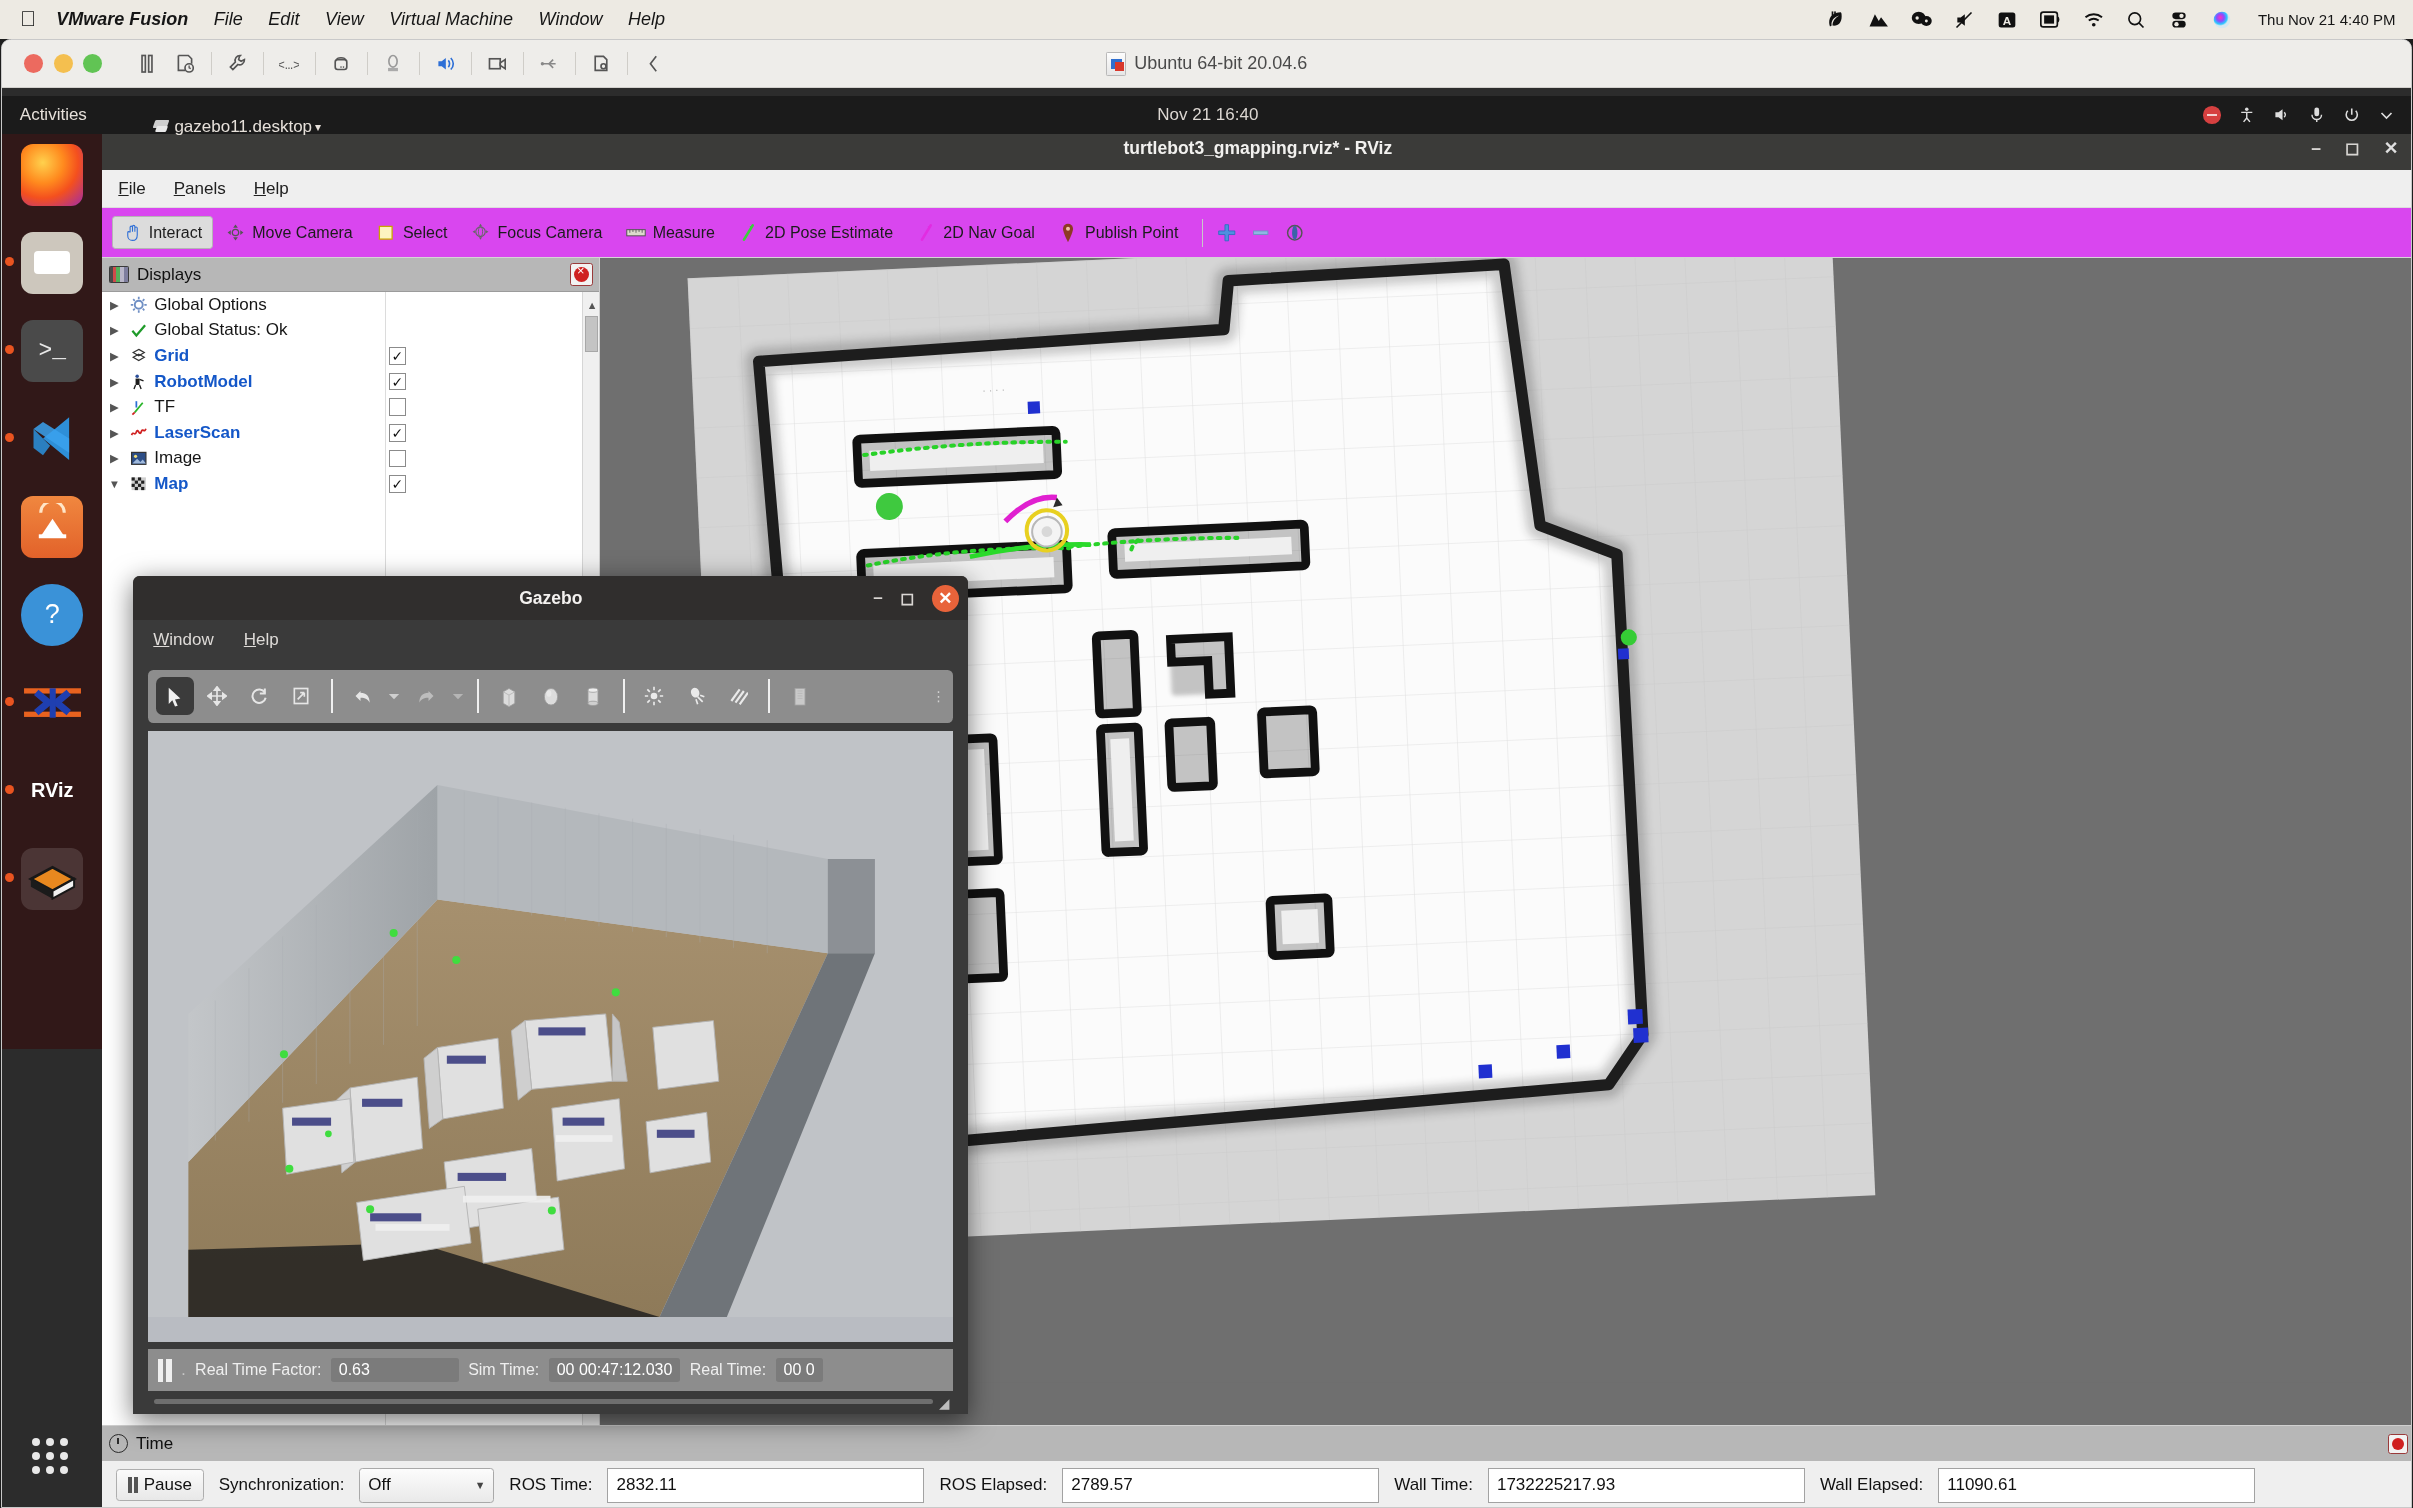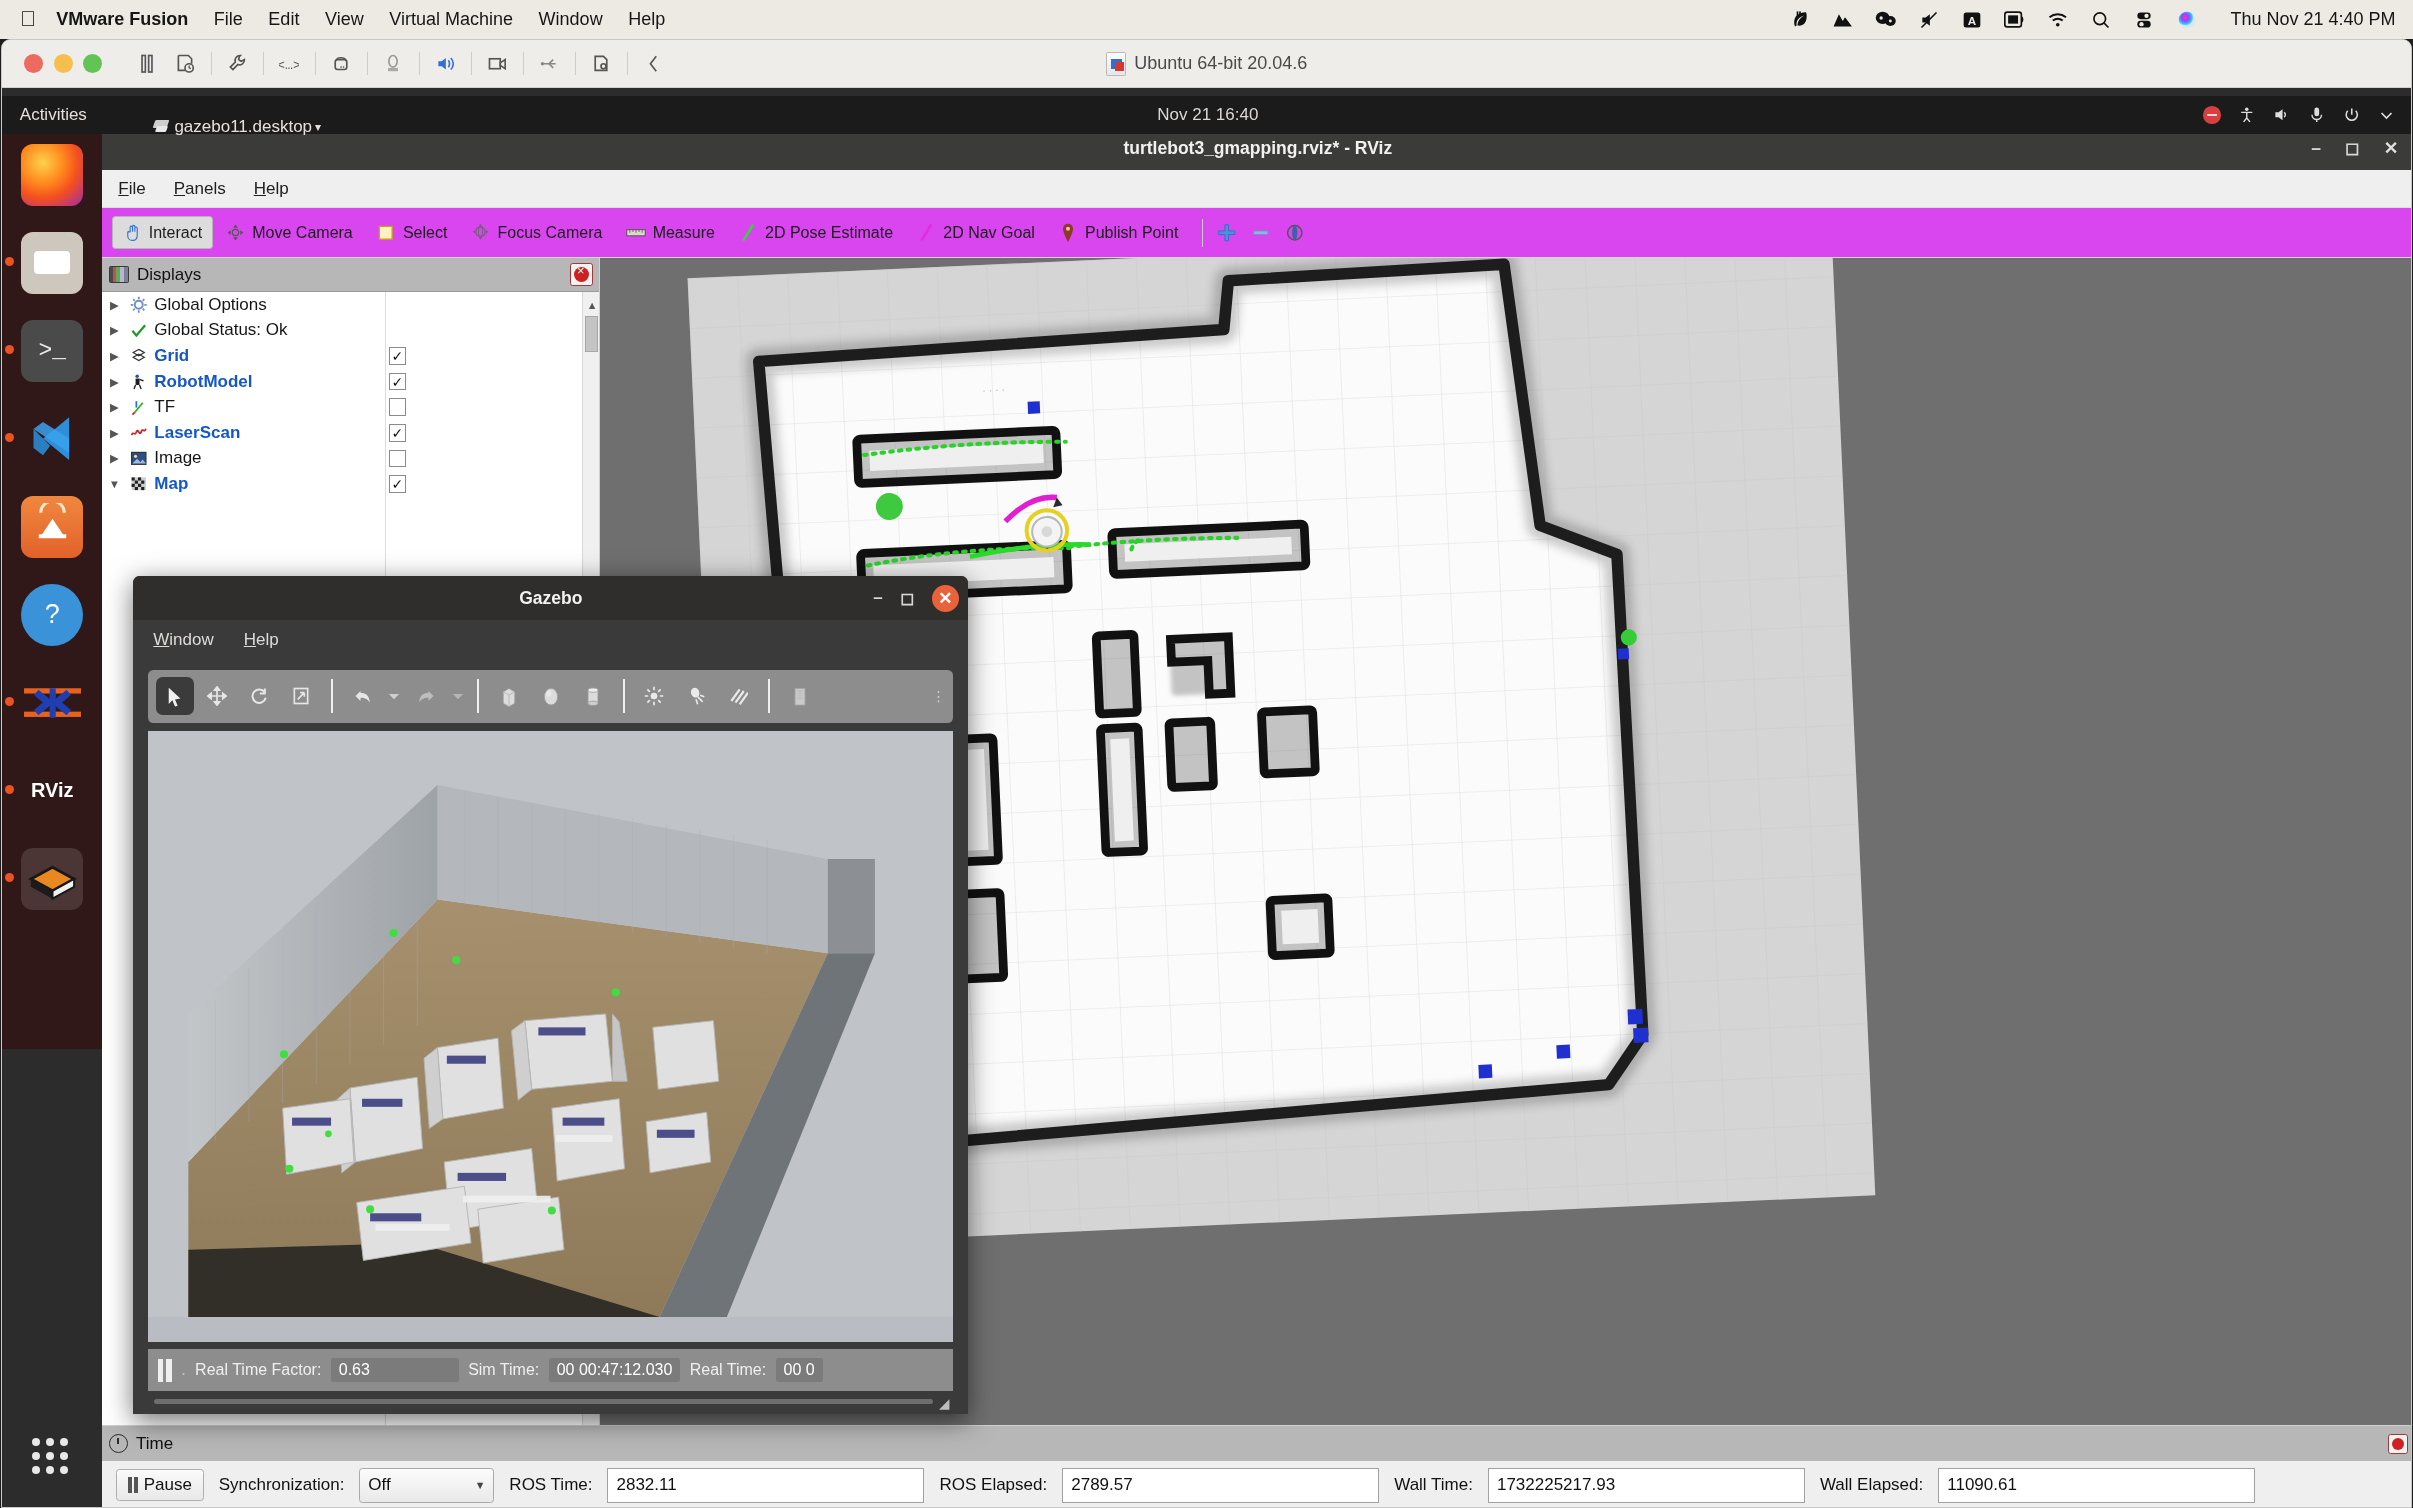--- a/index.html
+++ b/index.html
@@ -6,25 +6,25 @@
   html,body { width:2413px; height:1508px; overflow:hidden; background:#1d1d1d;
     font-family:"Liberation Sans", sans-serif; }
 
   
   #mac-menubar{
     position:absolute; left:0; top:0; width:2413px; height:39px;
     background:#edeae3; display:flex; align-items:center; padding-left:20px;
     font-size:18px; color:#161616; z-index:60;
   }
   #mac-menubar .apple{ font-size:21.5px; margin-right:20px; line-height:1; }
-  #mac-menubar .mi{ margin-right:25.6px; white-space:nowrap; }
+  #mac-menubar .mi{ margin-right:25.6px; white-space:nowrap;font-style:italic; }
   #mac-menubar .mi.bold{ font-weight:bold; }
   #mac-right{ margin-left:auto; display:flex; align-items:center; padding-right:17.5px; gap:20px;}
   #mac-right .sicon{ width:23px; height:23px; display:flex; align-items:center; justify-content:center;}
-  #mac-right .clock{ font-size:18px; white-space:nowrap; margin-left:12px;}
+  #mac-right .clock{ font-size:15px; white-space:nowrap; margin-left:4px;}
 
   
   #vm-window{
     position:absolute; left:1.3px; top:39px; width:2411px; height:1469px;
     background:#efefef; border-radius:9.4px 9.4px 0 0; overflow:hidden;
     border:0.7px solid #c9c9c9; z-index:10;
   }
   #vm-titlebar{
     position:relative; height:48px; background:#eeedea;
     display:flex; align-items:center; border-bottom:0.7px solid #d2d0cc;

